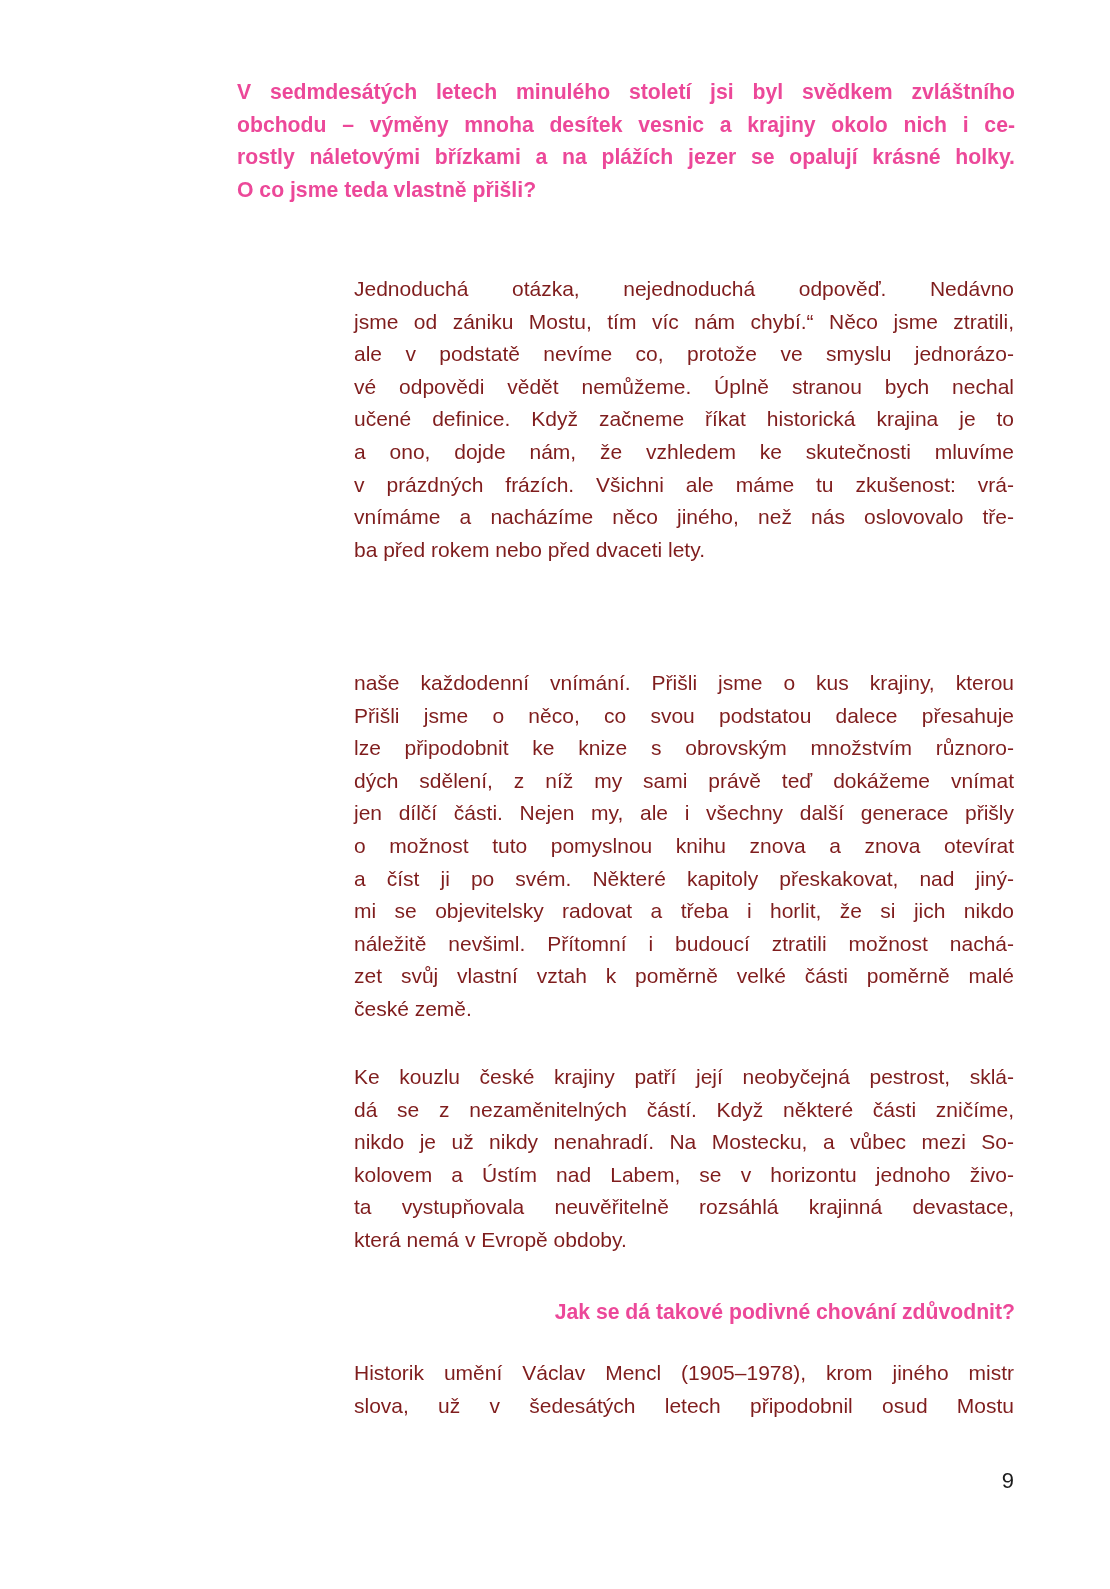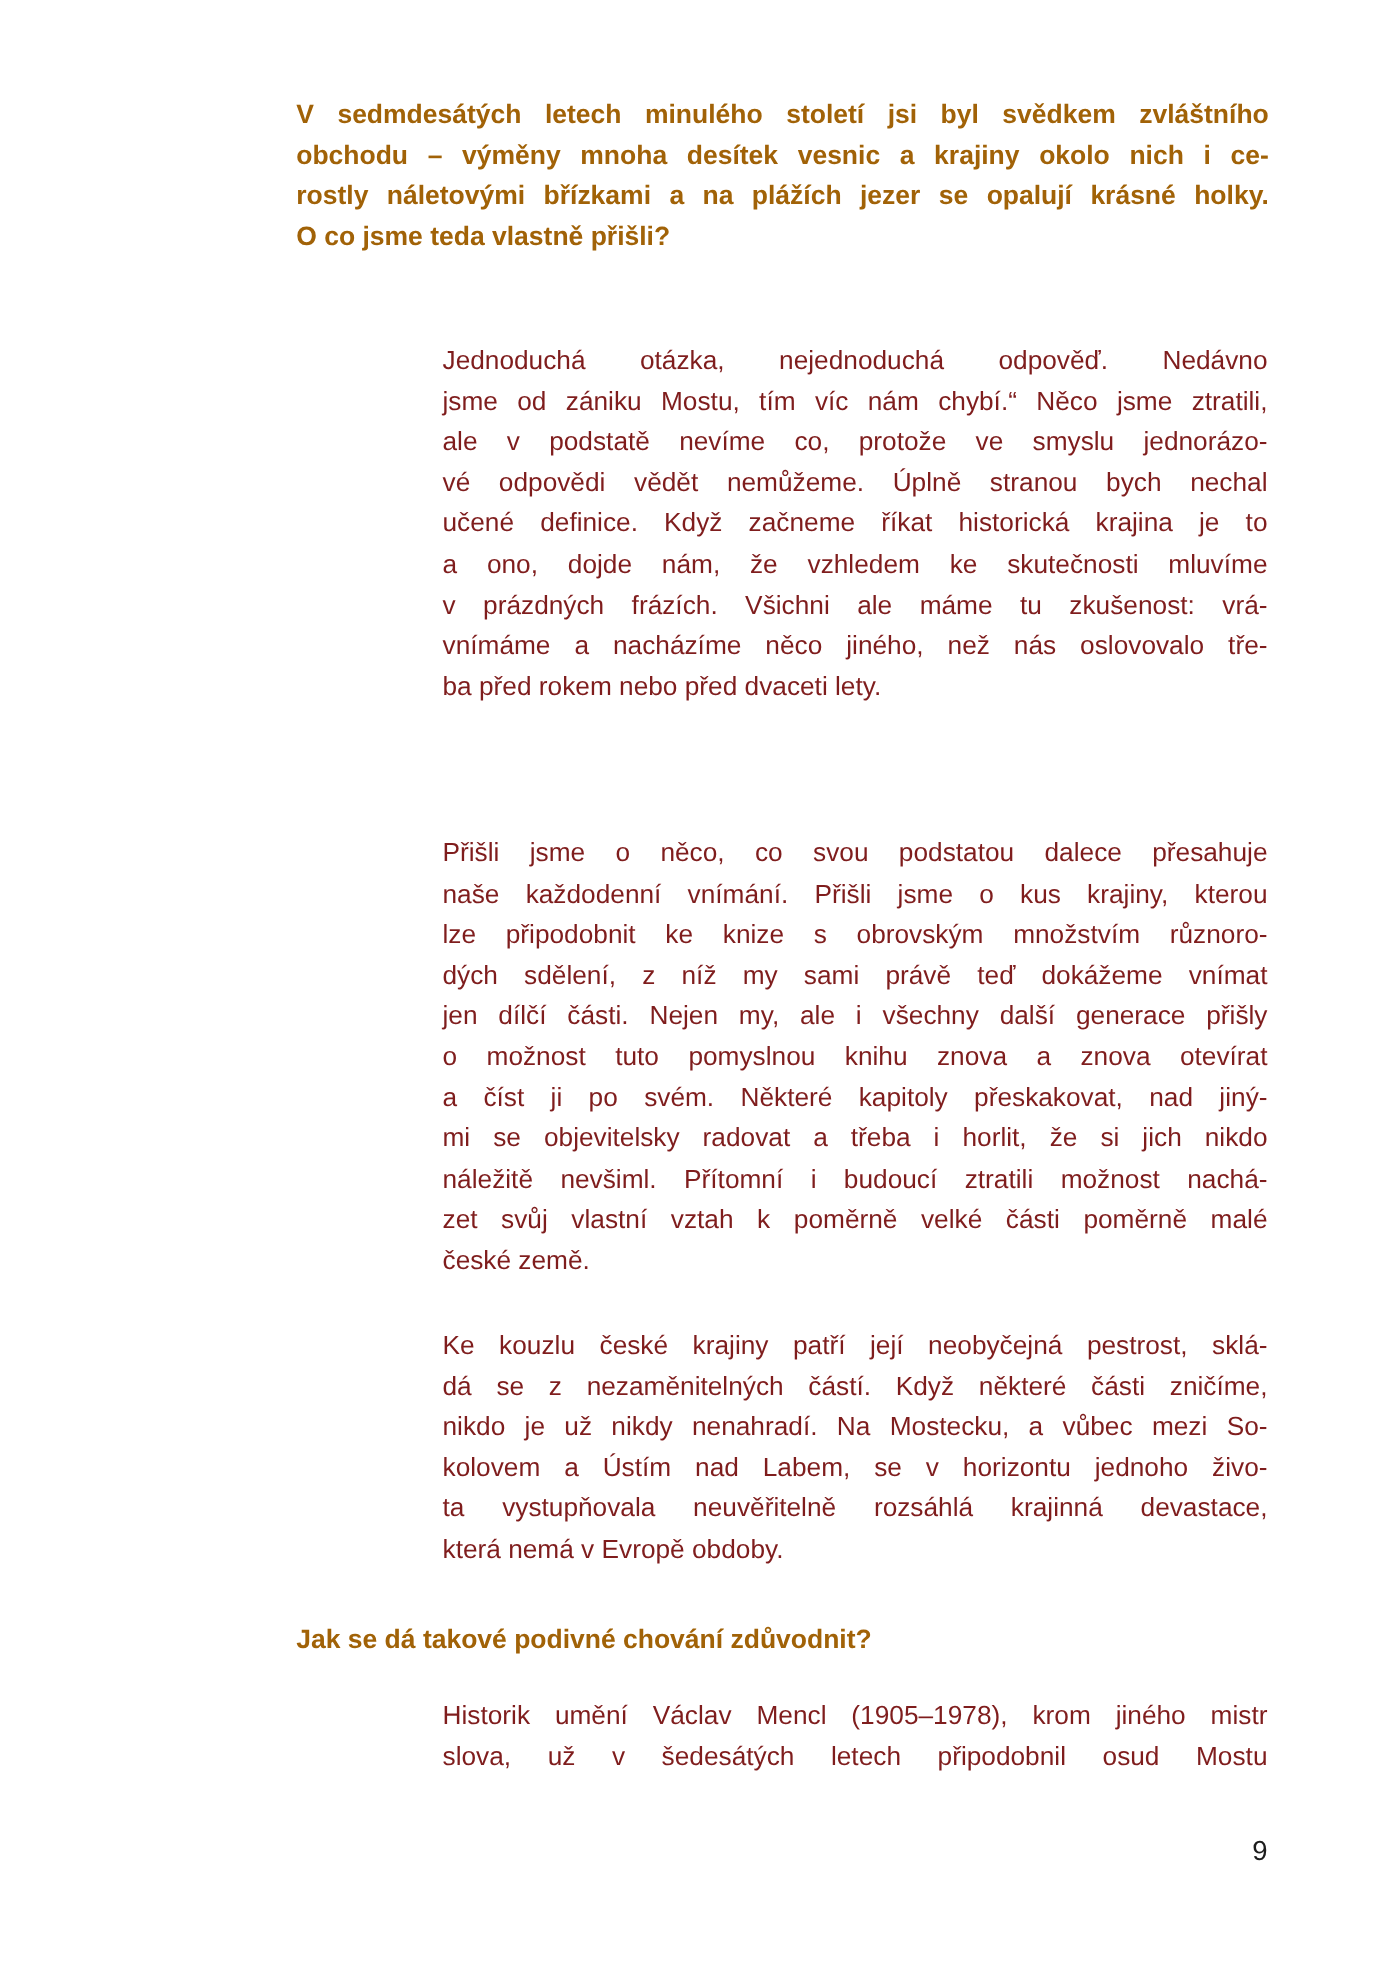--- a/index.html
+++ b/index.html
@@ -21,25 +21,25 @@
       width: 1110px;
       height: 1589px;
     }
     .question {
       position: absolute;
       left: 237px;
       width: 778px;
       font-weight: bold;
       font-size: 21.2px;
       line-height: 32.6px;
-      color: #a16207;
+      color: #ec4899;
       margin: 0;
     }
     .q1 { top: 76px; }
-    .q2 { top: 1296px; }
+    .q2 { top: 1296px; text-align: right; }
     .question .ln {
       display: block;
       white-space: nowrap;
     }
     .question .ln.j {
       text-align: justify;
       text-align-last: justify;
     }
     .para {
       position: absolute;
@@ -92,22 +92,22 @@
     <span class="ln">ale v podstatě nevíme co, protože ve smyslu jednorázo-</span>
     <span class="ln">vé odpovědi vědět nemůžeme. Úplně stranou bych nechal</span>
     <span class="ln">učené definice. Když začneme říkat historická krajina je to</span>
     <span class="ln">a ono, dojde nám, že vzhledem ke skutečnosti mluvíme</span>
     <span class="ln">v prázdných frázích. Všichni ale máme tu zkušenost: vrá-</span>
     <span class="ln">vnímáme a nacházíme něco jiného, než nás oslovovalo tře-</span>
     <span class="ln last">ba před rokem nebo před dvaceti lety.</span>
   </div>
 
   <div class="para p2">
+    <span class="ln">naše každodenní vnímání. Přišli jsme o kus krajiny, kterou</span>
     <span class="ln">Přišli jsme o něco, co svou podstatou dalece přesahuje</span>
-    <span class="ln">naše každodenní vnímání. Přišli jsme o kus krajiny, kterou</span>
     <span class="ln">lze připodobnit ke knize s obrovským množstvím různoro-</span>
     <span class="ln">dých sdělení, z níž my sami právě teď dokážeme vnímat</span>
     <span class="ln">jen dílčí části. Nejen my, ale i všechny další generace přišly</span>
     <span class="ln">o možnost tuto pomyslnou knihu znova a znova otevírat</span>
     <span class="ln">a číst ji po svém. Některé kapitoly přeskakovat, nad jiný-</span>
     <span class="ln">mi se objevitelsky radovat a třeba i horlit, že si jich nikdo</span>
     <span class="ln">náležitě nevšiml. Přítomní i budoucí ztratili možnost nachá-</span>
     <span class="ln">zet svůj vlastní vztah k poměrně velké části poměrně malé</span>
     <span class="ln last">české země.</span>
   </div>

